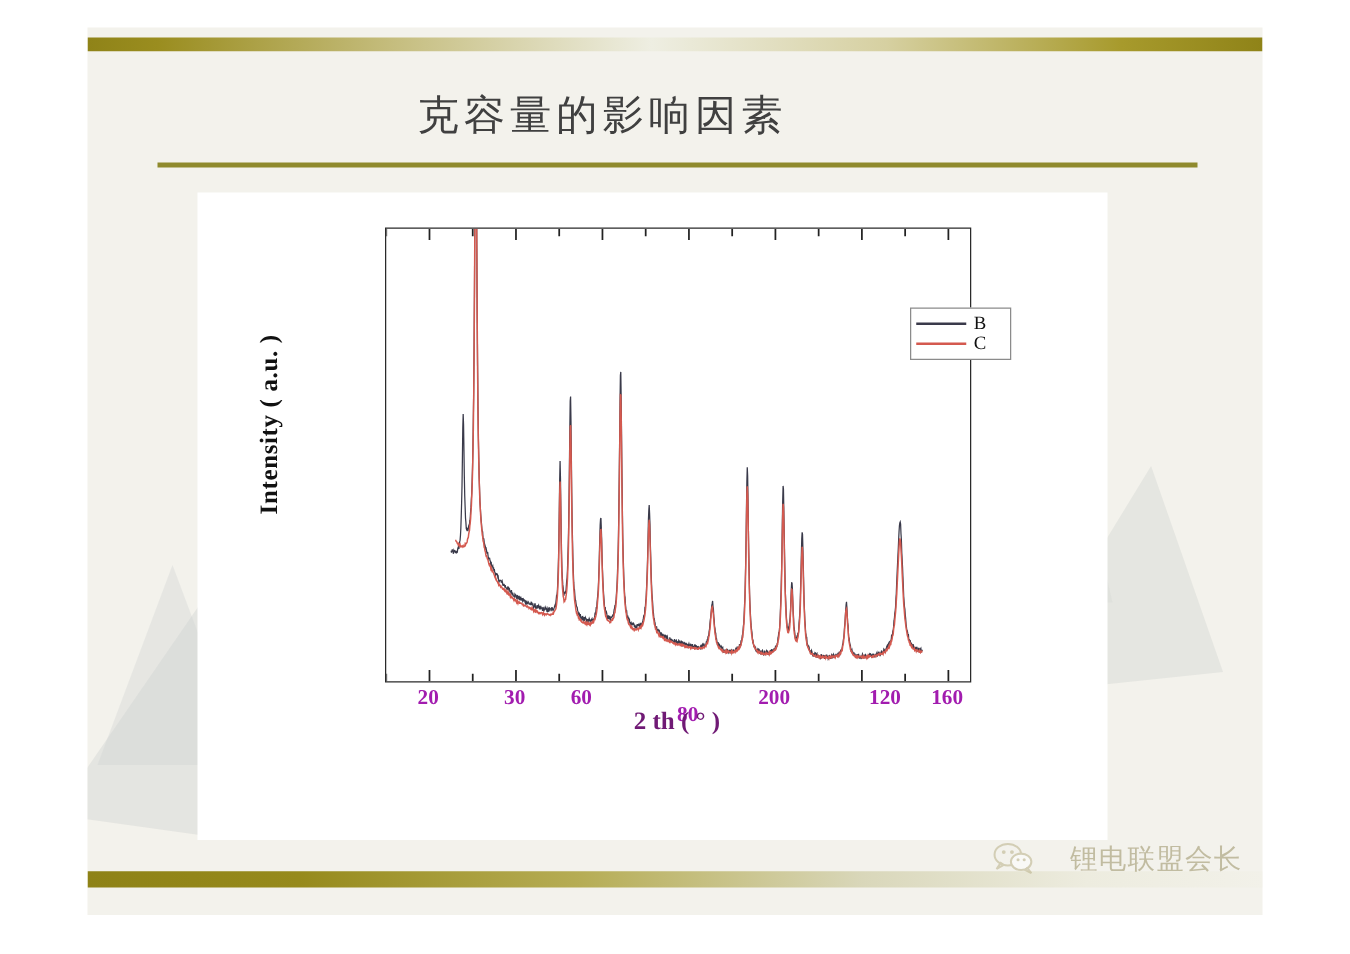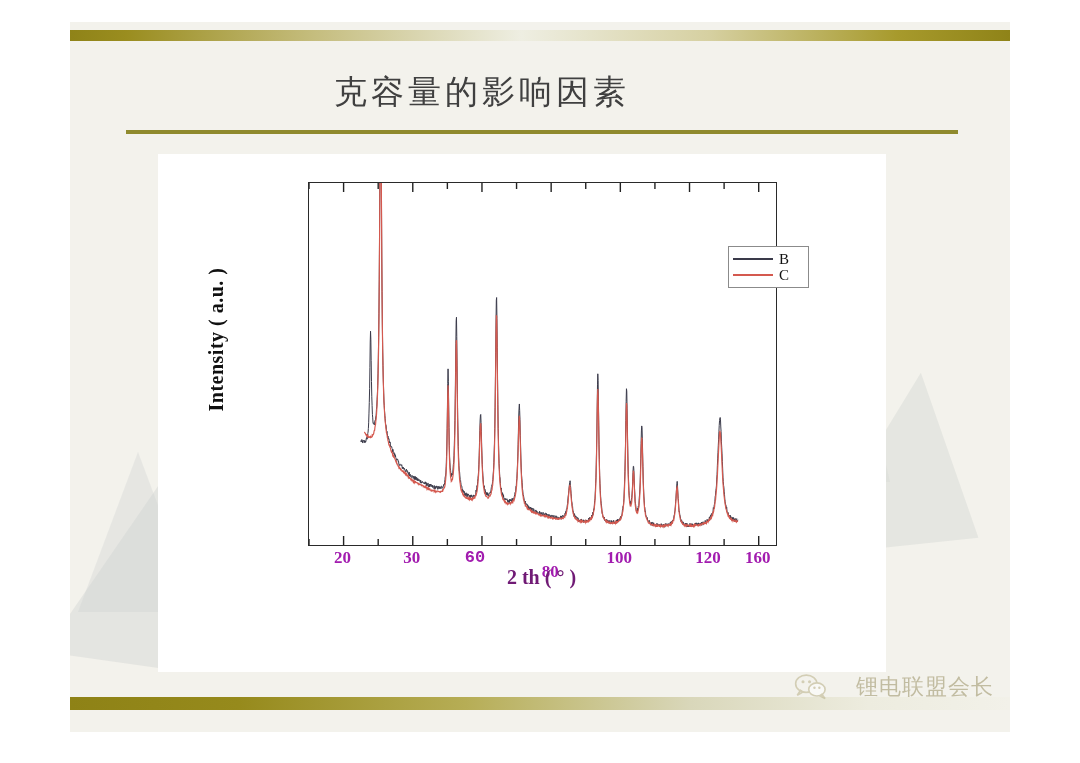--- a/index.html
+++ b/index.html
@@ -281,23 +281,23 @@
         </div>
         <div class="legend-row">
           <span class="legend-swatch" style="background:#d4594f"></span>
           <span class="legend-text">C</span>
         </div>
       </div>
 
       <div id="xticks-layer">
           <span class="xtick" style="left: 162.593px;">20</span>
           <span class="xtick" style="left: 231.778px;">30</span>
-          <span class="xtick" style="left: 295px; font-family: Liberation Mono, monospace;">60</span>
+          <span class="xtick" style="left: 285px;">60</span>
           <span class="xtick" style="left: 370.148px; margin-top: 14px;">80</span>
-          <span class="xtick" style="left: 439.333px;">100</span>
+          <span class="xtick" style="left: 439.333px;">200</span>
           <span class="xtick" style="left: 528px;">120</span>
           <span class="xtick" style="left: 577.704px;">160</span>
         </div>
 
       <div id="xlabel">
         <span>2 th ( ° )</span>
       </div>
     </div>
 
 

